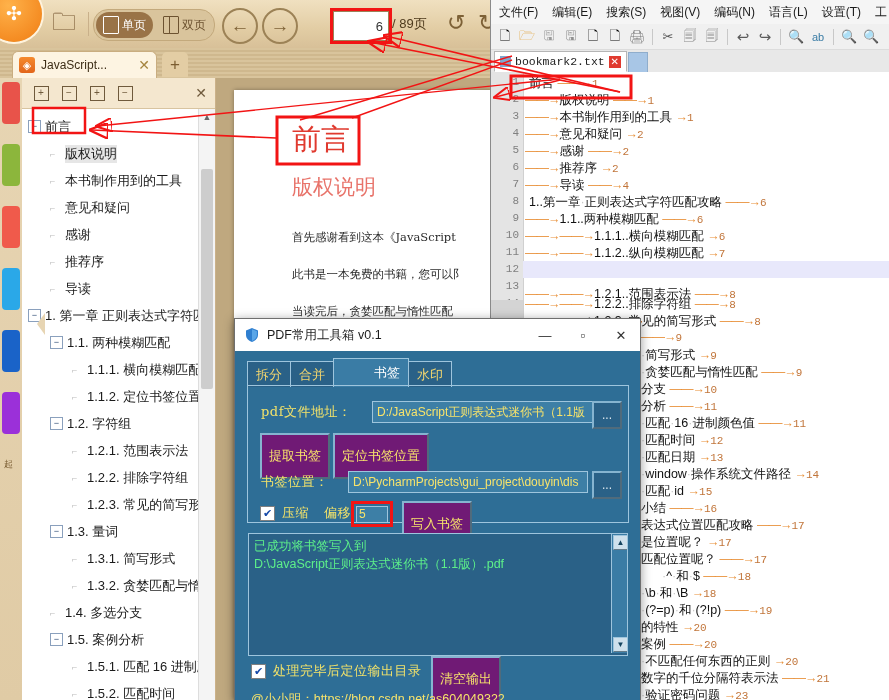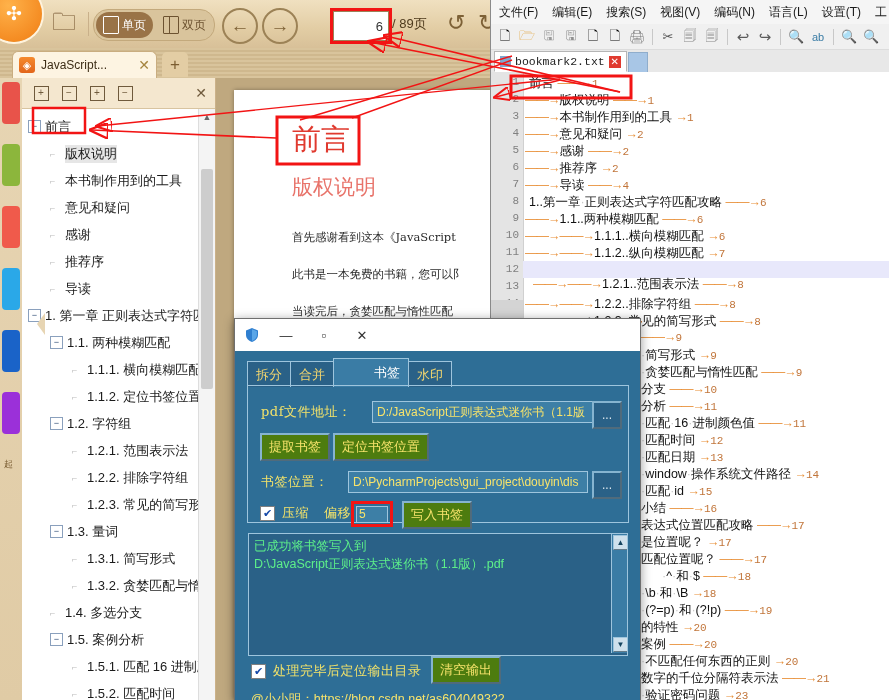--- a/index.html
+++ b/index.html
@@ -129,21 +129,21 @@
   #dlg-body{position:absolute;left:0;top:32px;width:405px;height:350px;background:#2e6e96;}
   #tabs-row{position:absolute;left:12px;top:8px;height:28px;display:flex;align-items:flex-end;}
   .dtab{height:25px;padding:0 8px;display:flex;align-items:center;font-size:13px;color:#f5d76e;
     background:#2a6187;border:1px solid #9ec5dd;border-bottom:none;margin-right:-1px;cursor:pointer;}
   .dtab.sel{background:#3a7ca5;color:#ffffff;height:28px;padding-left:40px;}
   #group-box{position:absolute;left:12px;top:34px;width:380px;height:136px;border:1px solid #9ec5dd;}
   .frow{position:absolute;display:flex;align-items:center;}
   .flabel{color:#f2e26a;font-size:13px;font-family:"DejaVu Serif",serif;letter-spacing:.5px;}
   .ftext{background:#3d7fa6;border:1px solid #9ec5dd;color:#f7e36b;font-size:12px;padding:2px 4px;box-sizing:border-box;
     font-family:"Liberation Sans",sans-serif;white-space:nowrap;overflow:hidden;}
-  .dbtn{background:#4d7c0f;border:2px outset #86b4d0;color:#f7e36b;font-size:13px;padding:3px 7px;cursor:pointer;
+  .dbtn{background:#701a75;border:2px outset #86b4d0;color:#f7e36b;font-size:13px;padding:12px 7px;cursor:pointer;
     font-family:"DejaVu Serif",serif;}
   .dots-btn{background:#2a6187;border:2px outset #86b4d0;color:#dfe9ef;width:26px;height:24px;font-size:12px;
     display:flex;align-items:center;justify-content:center;cursor:pointer;}
   .dchk{width:13px;height:13px;background:#fff;border:1px solid #7f7f7f;display:inline-flex;align-items:center;justify-content:center;
     color:#1548a8;font-size:11px;line-height:1;cursor:pointer;}
   #offset-hl{position:absolute;left:116px;top:150px;width:42px;height:26px;border:3px solid #f21414;box-sizing:border-box;}
   #offset-input{position:absolute;left:121px;top:155px;width:32px;height:17px;background:#3d7fa6;border:1px solid #9ec5dd;
     color:#f7e36b;font-size:12px;box-sizing:border-box;padding:0 2px;}
   #out-box{position:absolute;left:13px;top:182px;width:378px;height:121px;background:#2a6187;border:1px solid #9ec5dd;overflow:hidden;}
   #out-box .oline{position:absolute;left:5px;color:#5df08a;font-size:12.5px;white-space:nowrap;}
@@ -409,21 +409,21 @@
         <div class="cline" style="top: 54px;"><span class="arr">——→</span><span>意见和疑问</span> <span class="arr">→</span><span class="num">2</span></div>
         <div class="cline" style="top: 71px;"><span class="arr">——→</span><span>感谢</span> <span class="arr">——→</span><span class="num">2</span></div>
         <div class="cline" style="top: 88px;"><span class="arr">——→</span><span>推荐序</span> <span class="arr">→</span><span class="num">2</span></div>
         <div class="cline" style="top: 105px;"><span class="arr">——→</span><span>导读</span> <span class="arr">——→</span><span class="num">4</span></div>
         <div class="cline" style="top: 122px;"><span style="display:inline-block;width:4px"></span><span>1..第一章<span class="dot">·</span>正则表达式字符匹配攻略</span> <span class="arr">——→</span><span class="num">6</span></div>
         <div class="cline" style="top: 139px;"><span class="arr">——→</span><span>1.1..两种模糊匹配</span> <span class="arr">——→</span><span class="num">6</span></div>
         <div class="cline" style="top: 156px;"><span class="arr">——→</span><span class="arr">——→</span><span>1.1.1..横向模糊匹配</span> <span class="arr">→</span><span class="num">6</span></div>
         <div class="cline" style="top: 173px;"><span class="arr">——→</span><span class="arr">——→</span><span>1.1.2..纵向模糊匹配</span> <span class="arr">→</span><span class="num">7</span></div>
         <div class="hl-line" style="top: 189px;"></div>
         <div class="cline" style="top: 208px; margin-top: 36px;"><span class="arr">——→</span><span>1.2..字符组</span> <span class="arr">→</span><span class="num">7</span></div>
-        <div class="cline" style="top: 204px; margin-left: 8px;"><span class="arr">——→</span><span class="arr">——→</span><span>1.2.1..范围表示法</span> <span class="arr">——→</span><span class="num">8</span></div>
+        <div class="cline" style="top: 214px;"><span class="arr">——→</span><span class="arr">——→</span><span>1.2.1..范围表示法</span> <span class="arr">——→</span><span class="num">8</span></div>
         <div class="cline" style="top: 224px;"><span class="arr">——→</span><span class="arr">——→</span><span>1.2.2..排除字符组</span> <span class="arr">——→</span><span class="num">8</span></div>
         <div class="cline" style="top: 241px;"><span class="arr">——→</span><span class="arr">——→</span><span>1.2.3..常见的简写形式</span> <span class="arr">——→</span><span class="num">8</span></div>
       </div>
     <div id="editor-lines-right">
         <div class="cline" style="top: 258px; left: 150px;"><span></span> <span class="arr">——→</span><span class="num">9</span></div>
         <div class="cline" style="top: 275px; left: 150px;"><span><span class="dot">·</span>简写形式</span> <span class="arr">→</span><span class="num">9</span></div>
         <div class="cline" style="top: 292px; left: 150px;"><span><span class="dot">·</span>贪婪匹配与惰性匹配</span> <span class="arr">——→</span><span class="num">9</span></div>
         <div class="cline" style="top: 309px; left: 150px;"><span>分支</span> <span class="arr">——→</span><span class="num">10</span></div>
         <div class="cline" style="top: 326px; left: 150px;"><span>分析</span> <span class="arr">——→</span><span class="num">11</span></div>
         <div class="cline" style="top: 343px; left: 150px;"><span><span class="dot">·</span>匹配<span class="dot">·</span>16<span class="dot">·</span>进制颜色值</span> <span class="arr">——→</span><span class="num">11</span></div>
@@ -448,20 +448,21 @@
 </div>
 
 <div id="dlg">
   <div id="dlg-title">
     <span class="shield">
       <svg width="16" height="16" viewBox="0 0 16 16">
           <path d="M8 1 L14 3.5 V8 C14 11.5 11 14 8 15 C5 14 2 11.5 2 8 V3.5 Z" fill="#2f7fd0"></path>
           <path d="M8 2.2 L12.9 4.2 V8 C12.9 10.9 10.4 13 8 13.9 Z" fill="#5aa6e8"></path>
         </svg>
     </span>
+    <span class="dt">PDF常用工具箱 v0.1</span>
     <span class="winbtn">—</span>
     <span class="winbtn">▫</span>
     <span class="winbtn">✕</span>
   </div>
 
   <div id="dlg-body">
     <div id="tabs-row">
         <div class="dtab">拆分</div>
         <div class="dtab">合并</div>
         <div class="dtab sel">书签</div>

